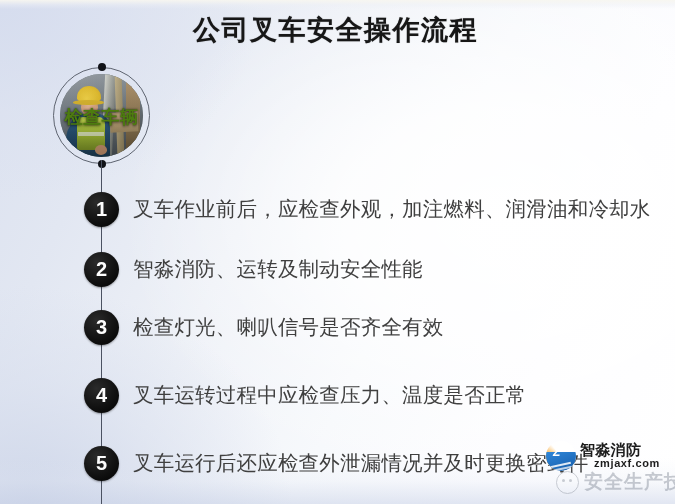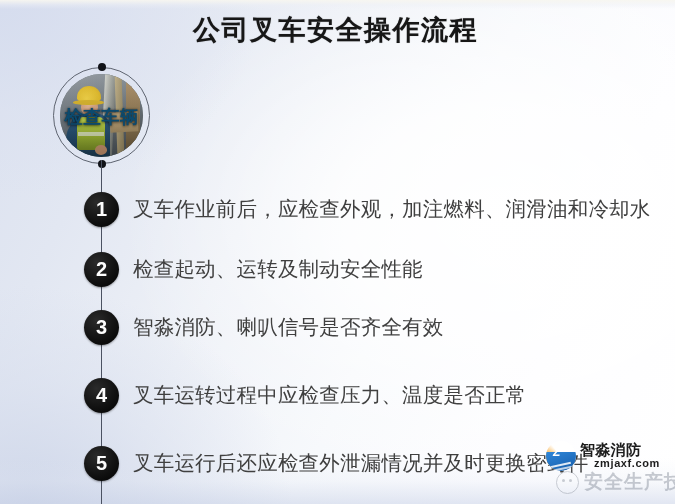--- a/index.html
+++ b/index.html
@@ -196,21 +196,21 @@
   }
   .ph-shade {
     position: absolute; inset: 0;
     background: linear-gradient(180deg, rgba(255,255,255,0.10) 0%, rgba(0,0,0,0.10) 60%, rgba(0,0,0,0.26) 100%);
   }
   .badge-label {
     position: absolute;
     left: 0; right: 0;
     top: 38px;
     text-align: center;
-    color: #0c4a6e;
+    color: #4d7c0f;
     font-size: 18px;
     font-weight: 700;
     letter-spacing: 0.5px;
     text-shadow: 0 1px 3px rgba(0,0,0,0.55), 0 0 2px rgba(0,0,0,0.5);
     white-space: nowrap;
   }
 
   
   .timeline-line {
     position: absolute;
@@ -398,26 +398,26 @@
 
   <div class="timeline-line"></div>
 
   <div class="step" style="top:189px">
     <div class="step-num">1</div>
     <div class="step-text">叉车作业前后，应检查外观，加注燃料、润滑油和冷却水</div>
   </div>
 
   <div class="step" style="top:249px">
     <div class="step-num">2</div>
-    <div class="step-text">检查起动、运转及制动安全性能</div>
+    <div class="step-text">智淼消防、运转及制动安全性能</div>
   </div>
 
   <div class="step" style="top:307px">
     <div class="step-num">3</div>
-    <div class="step-text">智淼消防、喇叭信号是否齐全有效</div>
+    <div class="step-text">检查灯光、喇叭信号是否齐全有效</div>
   </div>
 
   <div class="step" style="top:375px">
     <div class="step-num">4</div>
     <div class="step-text">叉车运转过程中应检查压力、温度是否正常</div>
   </div>
 
   <div class="step" style="top:443px">
     <div class="step-num">5</div>
     <div class="step-text">叉车运行后还应检查外泄漏情况并及时更换密封件</div>

